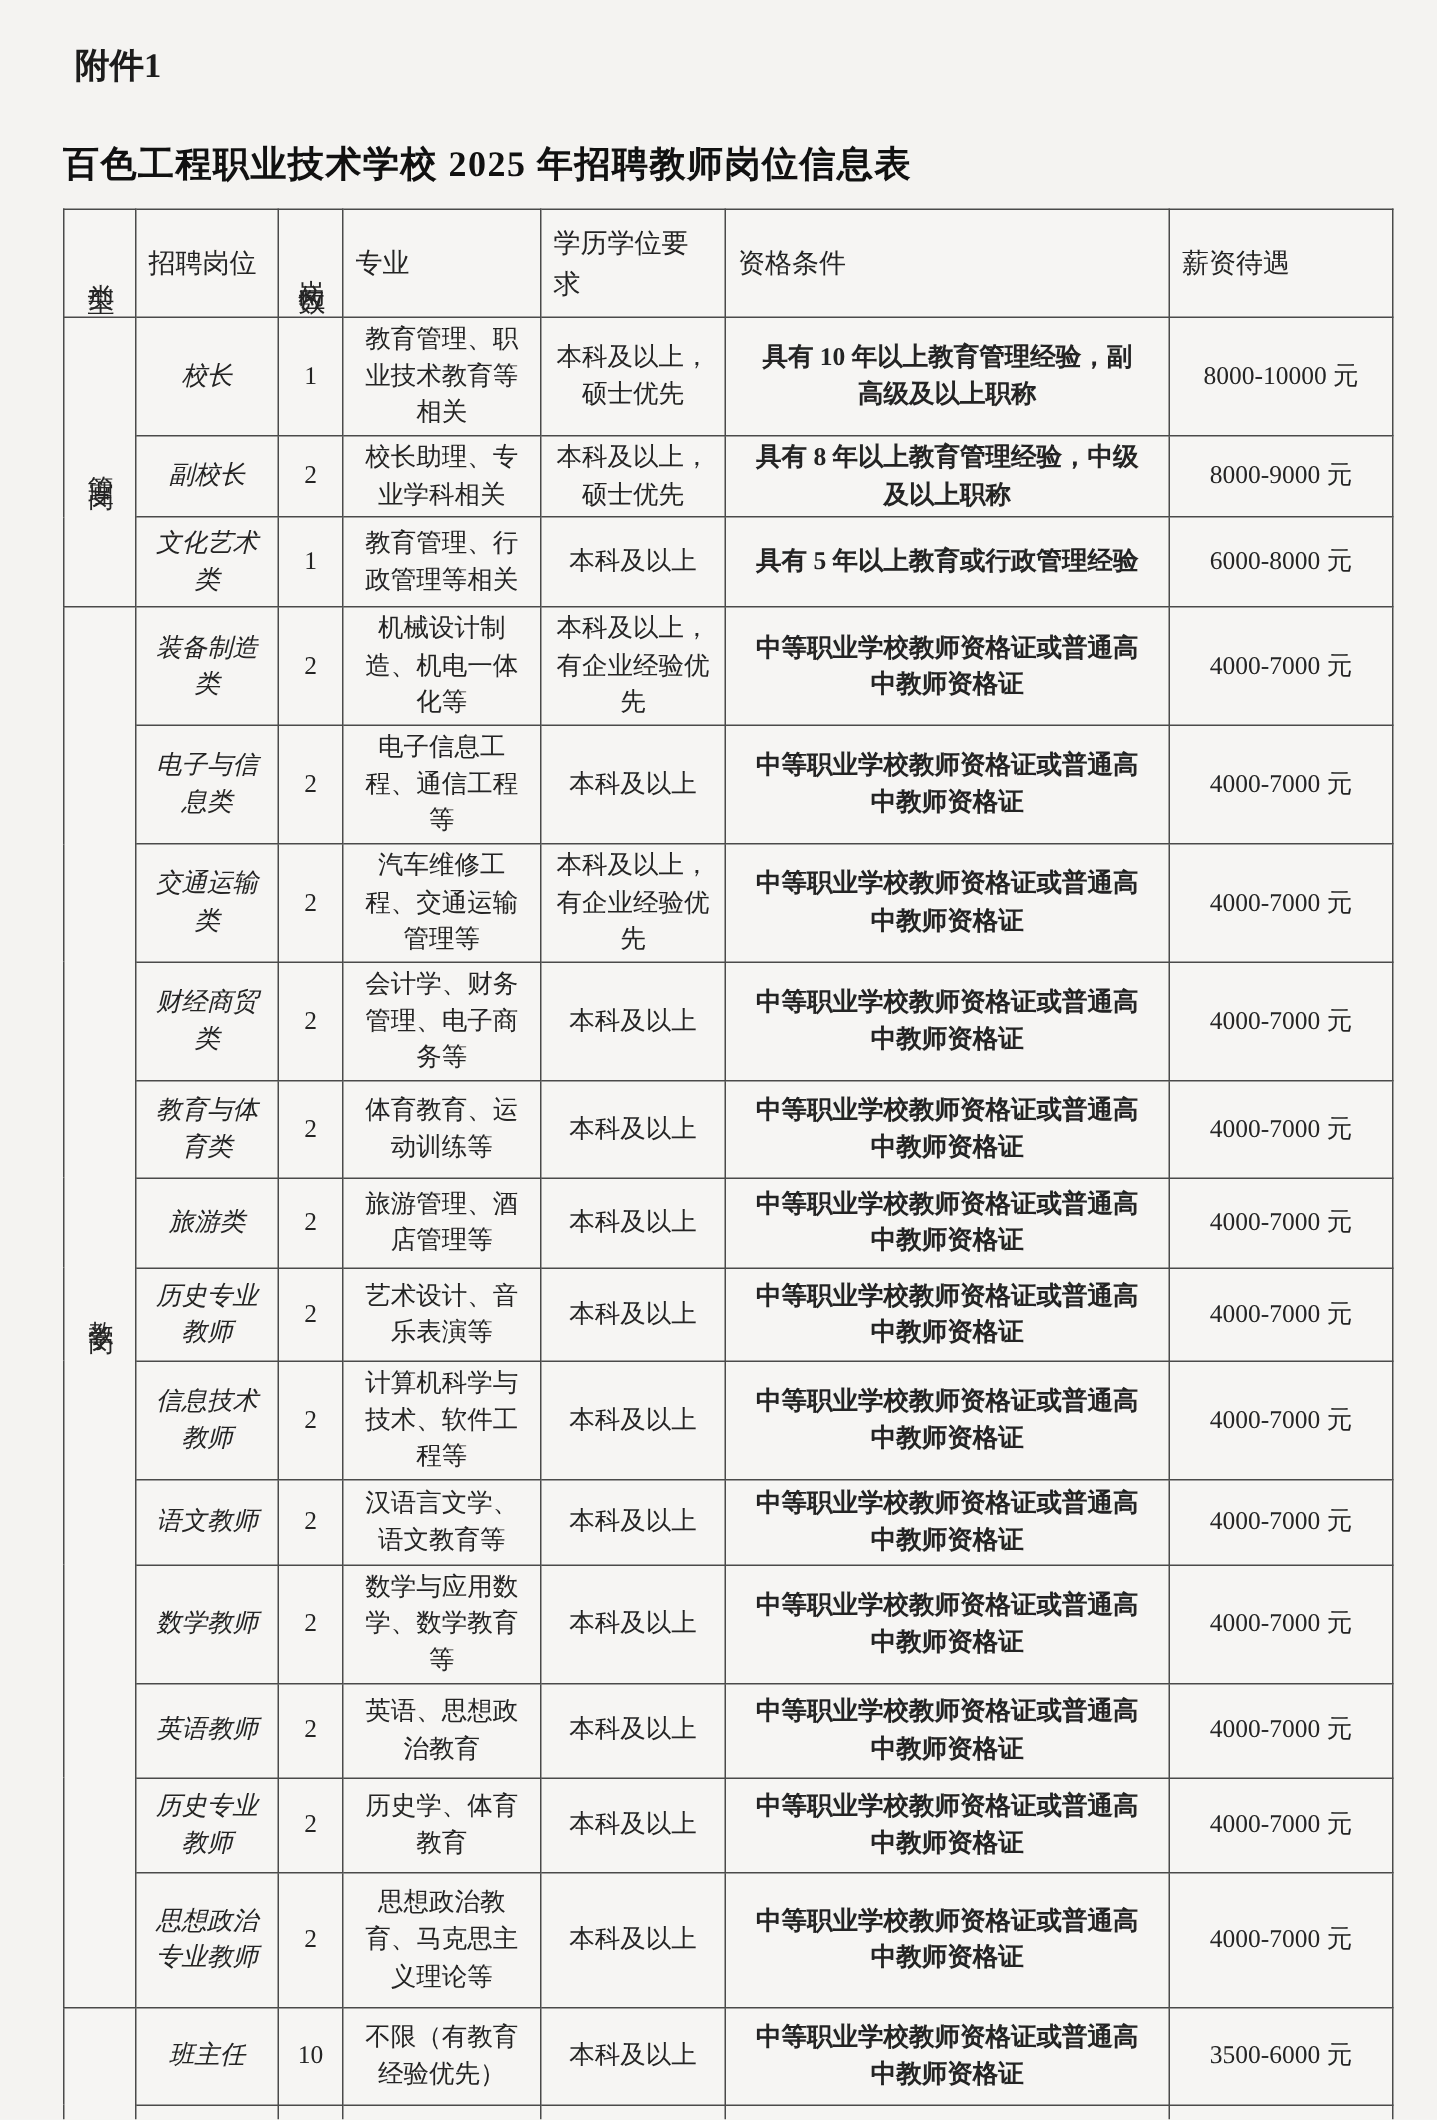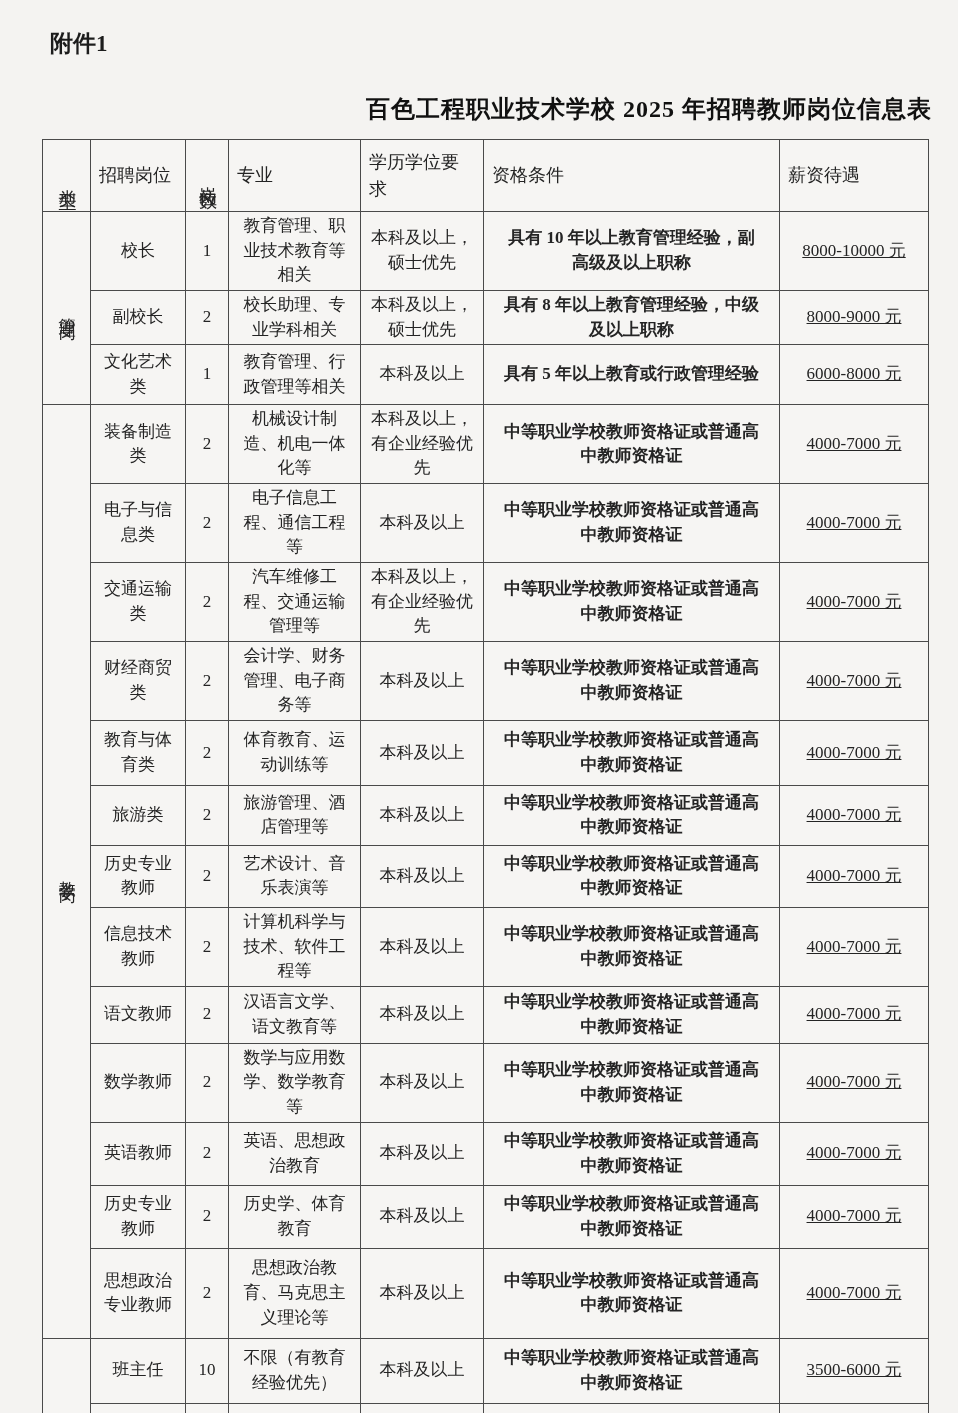--- a/index.html
+++ b/index.html
@@ -6,35 +6,35 @@
     margin: 0;
     padding: 0;
     background: #f4f3f1;
     font-family: "Liberation Serif", "DejaVu Serif", serif;
     color: #222;
   }
   .page {
     width: 958px;
     height: 1413px;
     box-sizing: border-box;
-    padding: 24px 26px 0 42px;
+    padding: 24px 44px 0 42px;
     background: #f4f3f1;
     overflow: hidden;
   }
   .attachment {
     font-size: 23px;
     font-weight: bold;
     color: #1c1c1c;
     margin: 4px 0 0 8px;
   }
   .title {
     font-size: 24px;
     font-weight: bold;
     color: #111;
-    text-align: right;
+    text-align: left;
     margin: 34px 0 14px 0;
     letter-spacing: 1px;
   }
   table.job-table {
     border-collapse: collapse;
     table-layout: fixed;
     width: 886px;
     margin-left: 0;
     background: #f6f5f3;
   }
@@ -57,25 +57,25 @@
   }
   .job-table th.c { text-align: center; padding: 2px 2px; }
   .vtext {
     display: inline-block;
     writing-mode: vertical-rl;
     text-orientation: upright;
     letter-spacing: 3px;
     line-height: 1.1;
   }
   .group-cell { font-size: 18px; }
-  td.pos   { padding: 2px 10px; }
+  td.pos   { padding: 2px 10px; font-style: italic; }
   td.major { padding: 2px 12px; margin-left: 33px; }
   td.edu   { padding: 2px 10px; }
   td.qual  { padding: 2px 18px; font-weight: bold; }
-  td.sal   { padding: 2px 6px; white-space: nowrap; text-decoration: underline; }
+  td.sal   { padding: 2px 6px; white-space: nowrap; }
 </style>
 </head>
 <body>
 
 <div class="page">
   <div class="attachment">附件1</div>
   <div class="title">百色工程职业技术学校 2025 年招聘教师岗位信息表</div>
 
   <table class="job-table">
     <colgroup>

